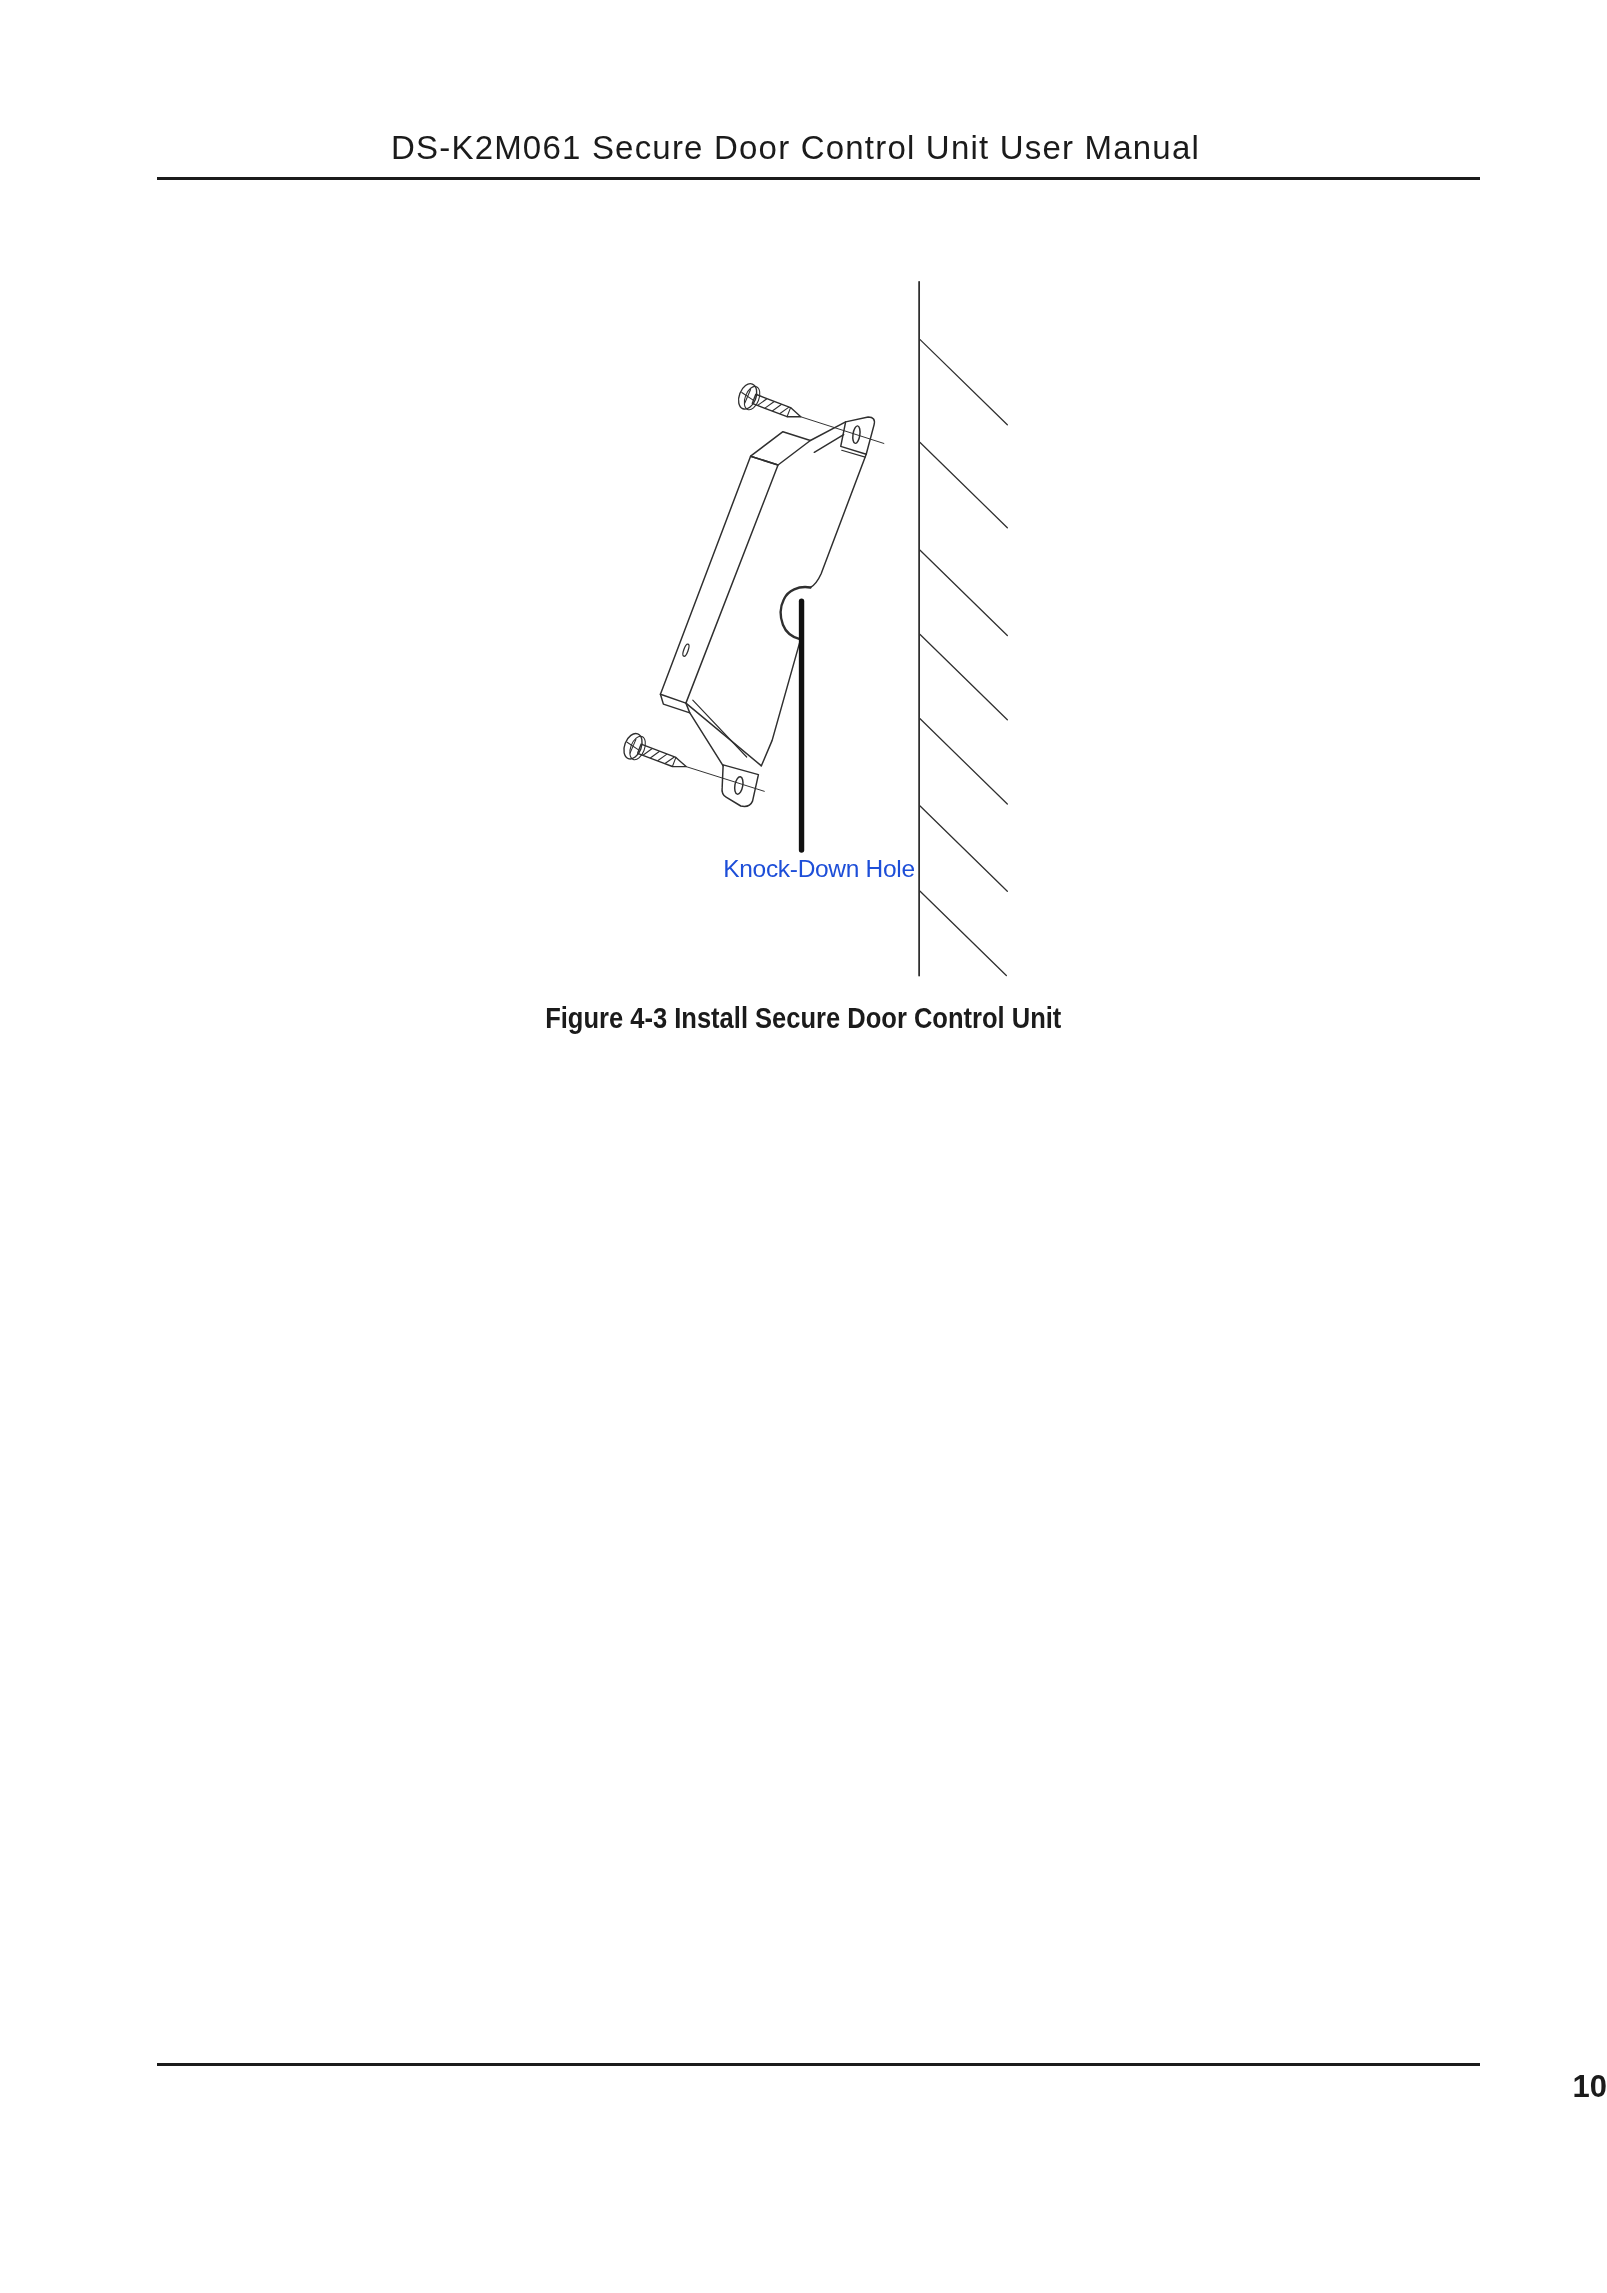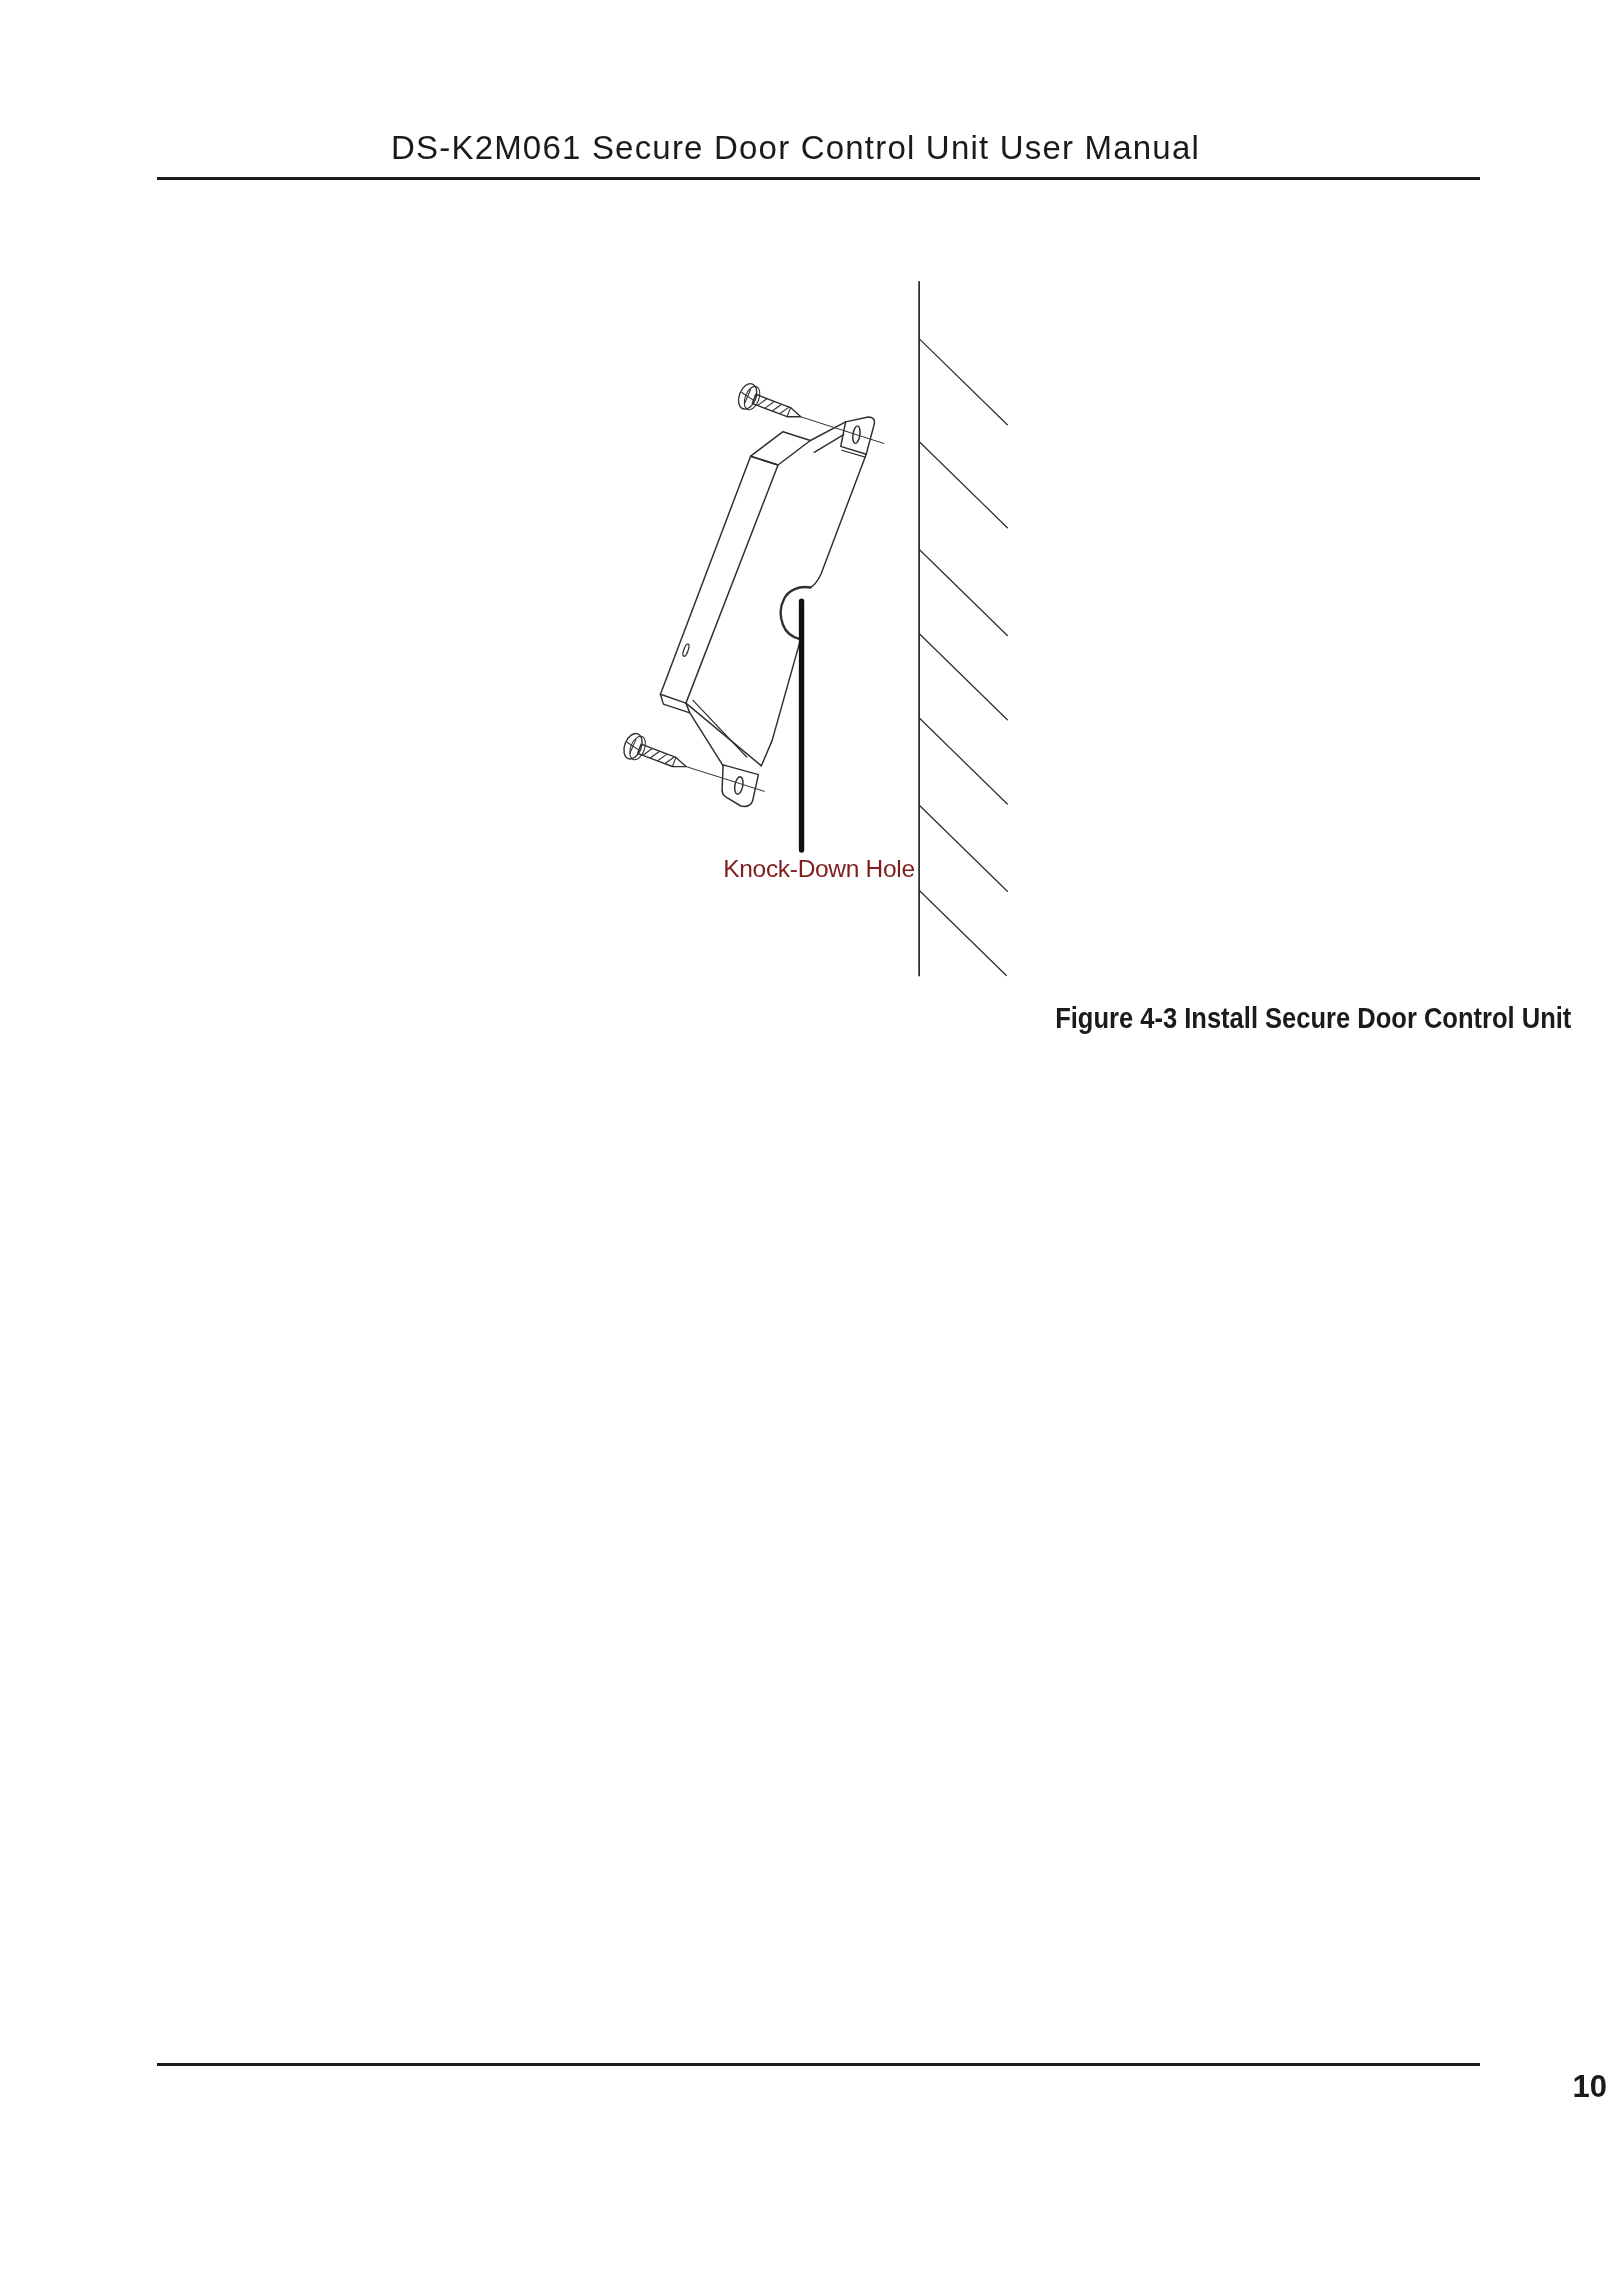--- a/index.html
+++ b/index.html
@@ -42,27 +42,27 @@
     left:0;top:0;
     width:1607px;height:2294px;
     pointer-events:none;
   }
   .callout-label{
     position:absolute;
     left:819px;top:855px;
     transform:translateX(-50%);
     font-size:24.5px;
     letter-spacing:-0.3px;
-    color:#7f1d1d;
+    color:#1d4ed8;
     white-space:nowrap;
   }
   .figure-caption{
     position:absolute;
     left:0;right:0;top:1002px;
-    text-align:right;
+    text-align:center;
     white-space:nowrap;
   }
   .figure-caption .cap-inner{
     display:inline-block;
     font-size:29px;
     font-weight:700;
     transform:scaleX(0.88);
     transform-origin:center;
     color:var(--ink);
   }

